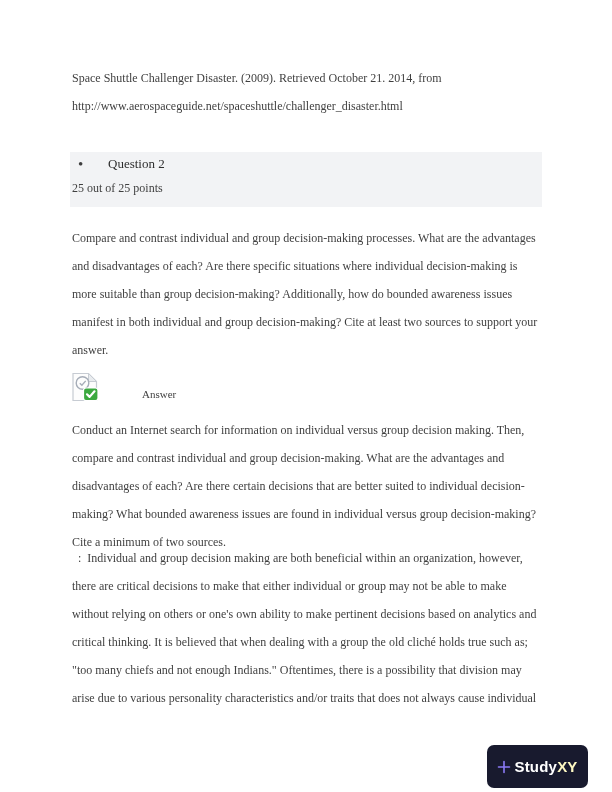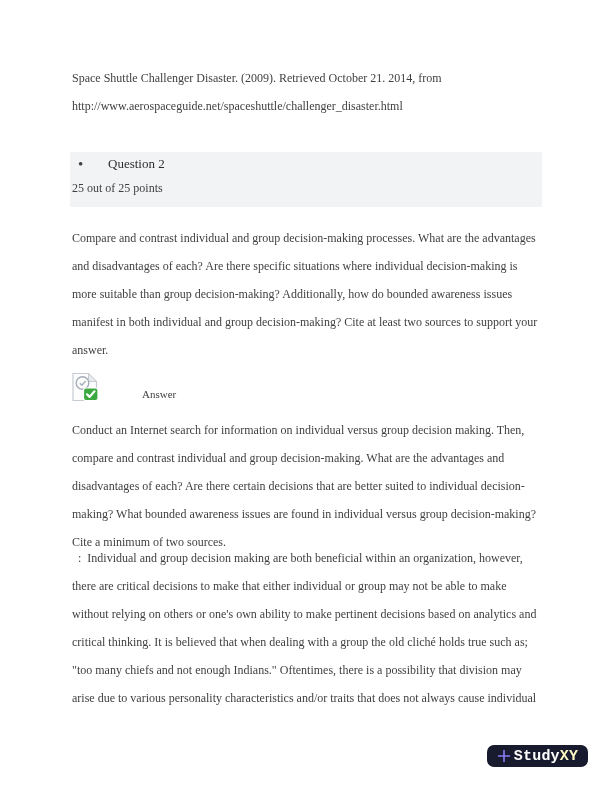--- a/index.html
+++ b/index.html
@@ -24,24 +24,24 @@
   .qbox .bullet{position:absolute;left:8px;top:4px;font-size:15px;}
   .qbox .qtitle{position:absolute;left:38px;top:4px;font-size:13px;font-weight:normal;color:#2e2e2e;}
   .qbox .qpoints{position:absolute;left:2px;top:29px;font-size:12px;}
   .prompt{top:224px;}
   .answer-row{position:absolute;left:70px;top:372px;height:32px;}
   .answer-icon{position:absolute;left:0;top:0;width:30px;height:30px;}
   .answer-label{position:absolute;left:34px;top:16px;font-size:11px;white-space:nowrap;margin-left:38px;}
   .instructions{top:416px;}
   .response{top:544px;}
   .brand-badge{
-    position:absolute;left:487px;top:745px;width:101px;height:22px;
+    position:absolute;left:487px;top:745px;width:101px;height:43px;
     background:#181a2e;border-radius:7px;
     display:flex;align-items:center;justify-content:center;gap:3px;
-    font-family:Liberation Mono, monospace;
+    font-family:Liberation Sans, sans-serif;
   }
   .brand-name{font-size:15px;font-weight:bold;color:#ffffff;letter-spacing:0.2px;}
   .brand-suffix{font-size:15px;font-weight:bold;color:#fef9c3;letter-spacing:0.2px;}
 </style>
 </head>
 <body>
 
 <div class="page">
 
   <div class="doc-text citation">

